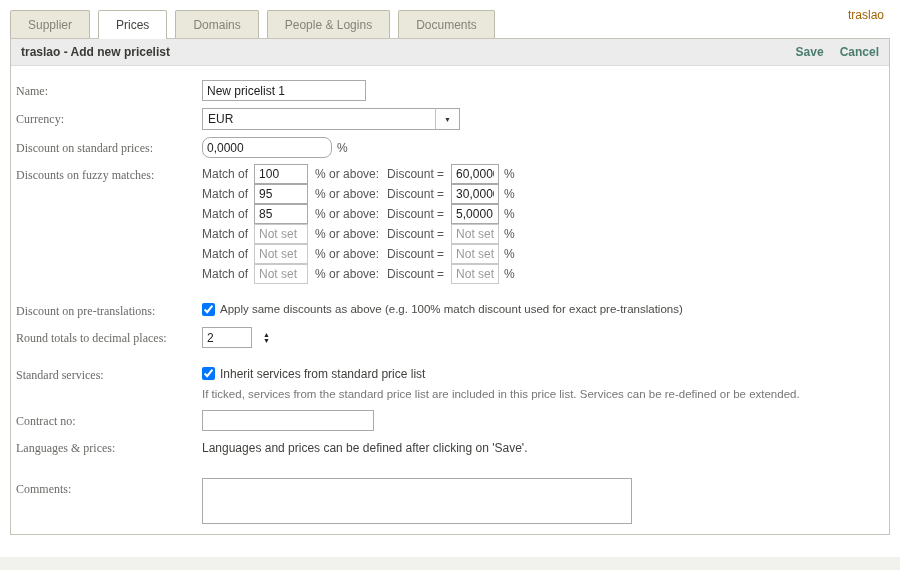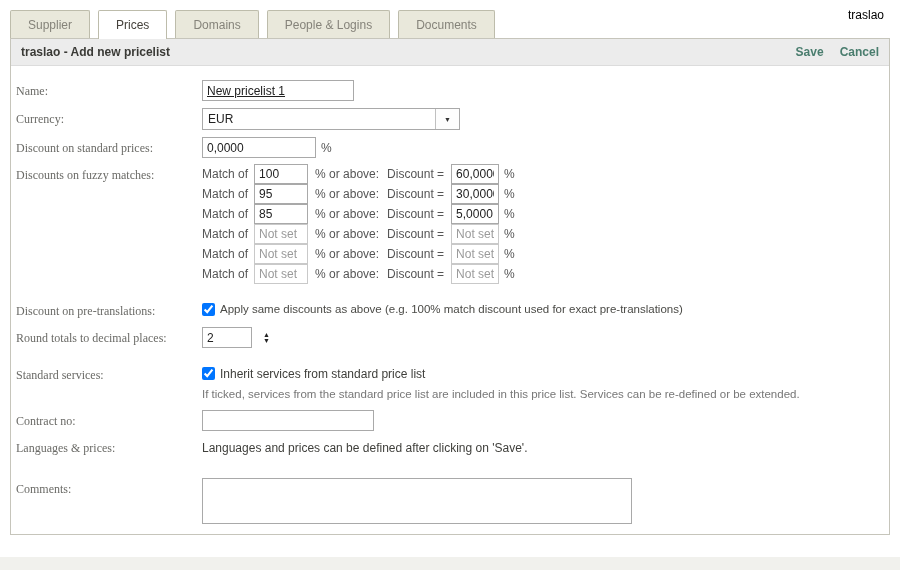--- a/index.html
+++ b/index.html
@@ -8,21 +8,21 @@
     width: 900px; height: 570px;
     background: #ffffff;
     font-family: "Liberation Sans", sans-serif;
     font-size: 12px;
     color: #444;
     position: relative;
     overflow: hidden;
   }
   .top-user {
     position: absolute; top: 8px; right: 16px;
-    color: #000000; font-size: 12px;
+    color: #a16207; font-size: 12px;
   }
   .tabs {
     display: flex;
     margin: 10px 0 0 10px;
     position: relative;
     z-index: 2;
   }
   .tab {
     background: #e9e8db;
     border: 1px solid #bdbcab;
@@ -66,22 +66,22 @@
   input[type="text"], textarea {
     border: 1px solid #a9a9a9;
     font-family: "Liberation Sans", sans-serif;
     font-size: 12px; color: #222;
     padding: 2px 4px;
     height: 21px;
     background: #fff;
     outline: none;
   }
   textarea { height: auto; }
-  .w-name { width: 152px; text-decoration: underline; }
-  .w-discount { width: 114px; }
+  .w-name { width: 164px; }
+  .w-discount { width: 130px; border-radius: 8px; }
   .unit { color: #555; margin-left: 5px; padding-top: 4px; }
   
   .combo {
     display: flex; width: 258px; border: 1px solid #a9a9a9; background: #fff; height: 22px;
   }
   .combo-value { flex: 1; padding: 3px 5px; color: #222; }
   .combo-btn {
     flex: 0 0 24px; border-left: 1px solid #c0c0c0;
     display: flex; align-items: center; justify-content: center;
     font-size: 7px; color: #333; cursor: pointer; background: #fdfdfd;

